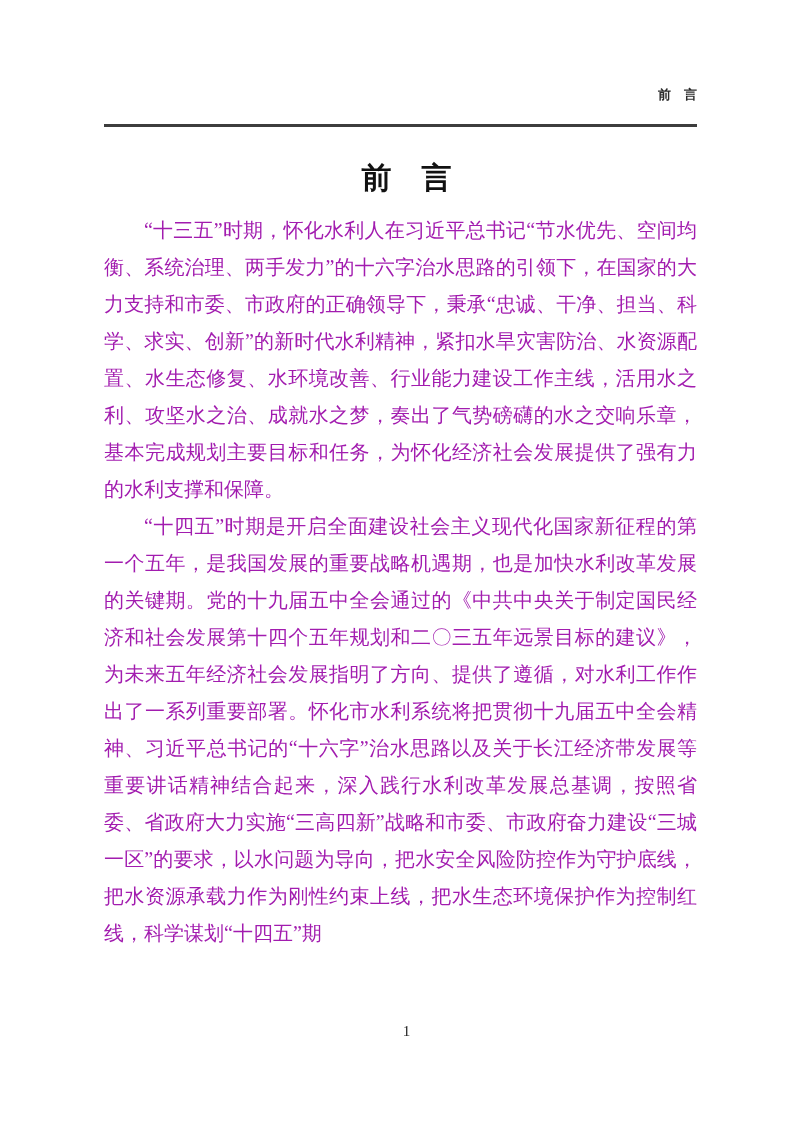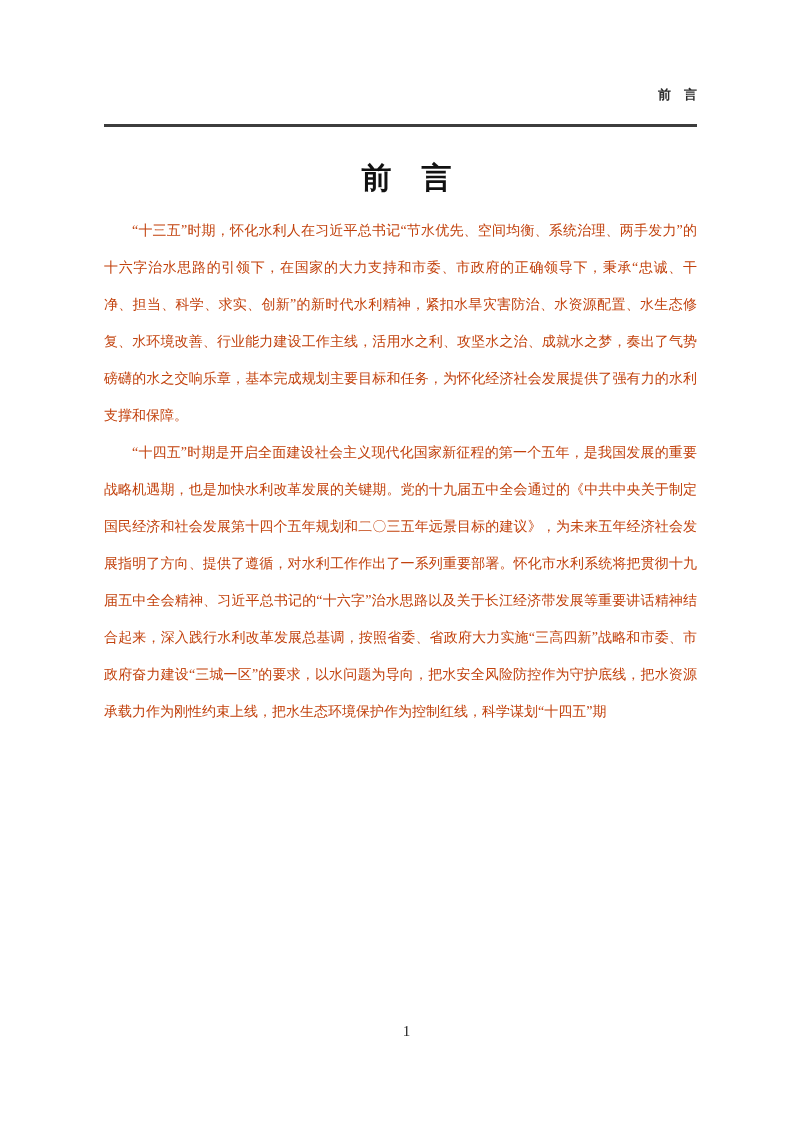--- a/index.html
+++ b/index.html
@@ -47,24 +47,24 @@
     line-height: 40px;
     font-weight: bold;
     color: #111111;
   }
   .body-text {
     position: absolute;
     top: 212px;
     left: 104px;
     width: 593px;
     font-family: "Liberation Serif", serif;
-    font-size: 14px;
+    font-size: 20px;
     line-height: 37px;
     text-align: justify;
-    color: #c2410c;
+    color: #a21caf;
   }
   .body-text p {
     margin: 0;
     padding: 0;
     text-indent: 2em;
   }
   .page-footer {
     position: absolute;
     top: 1023px;
     left: 0;

